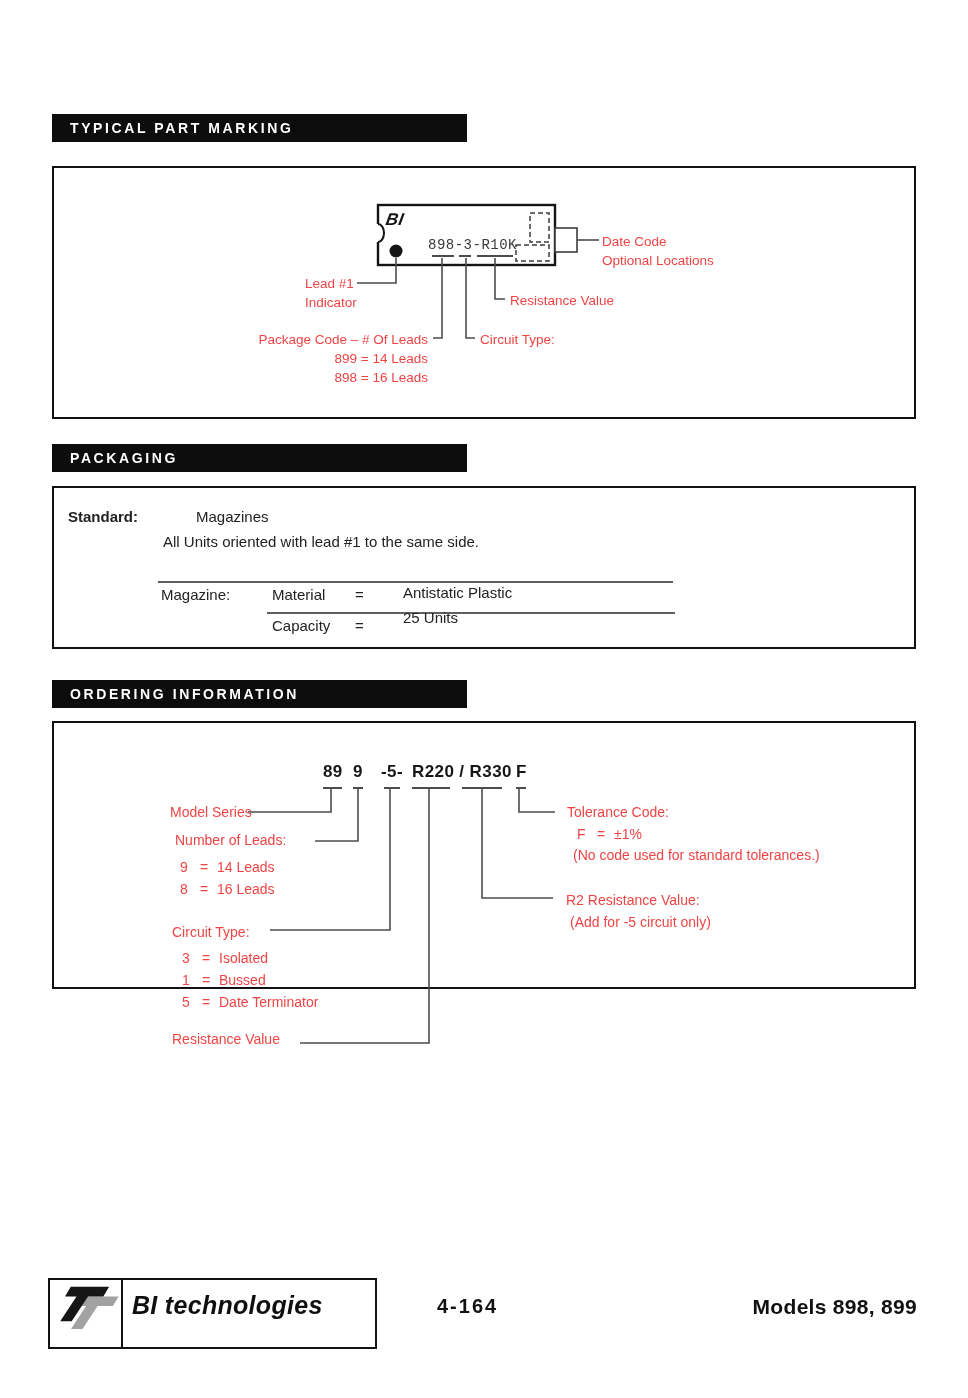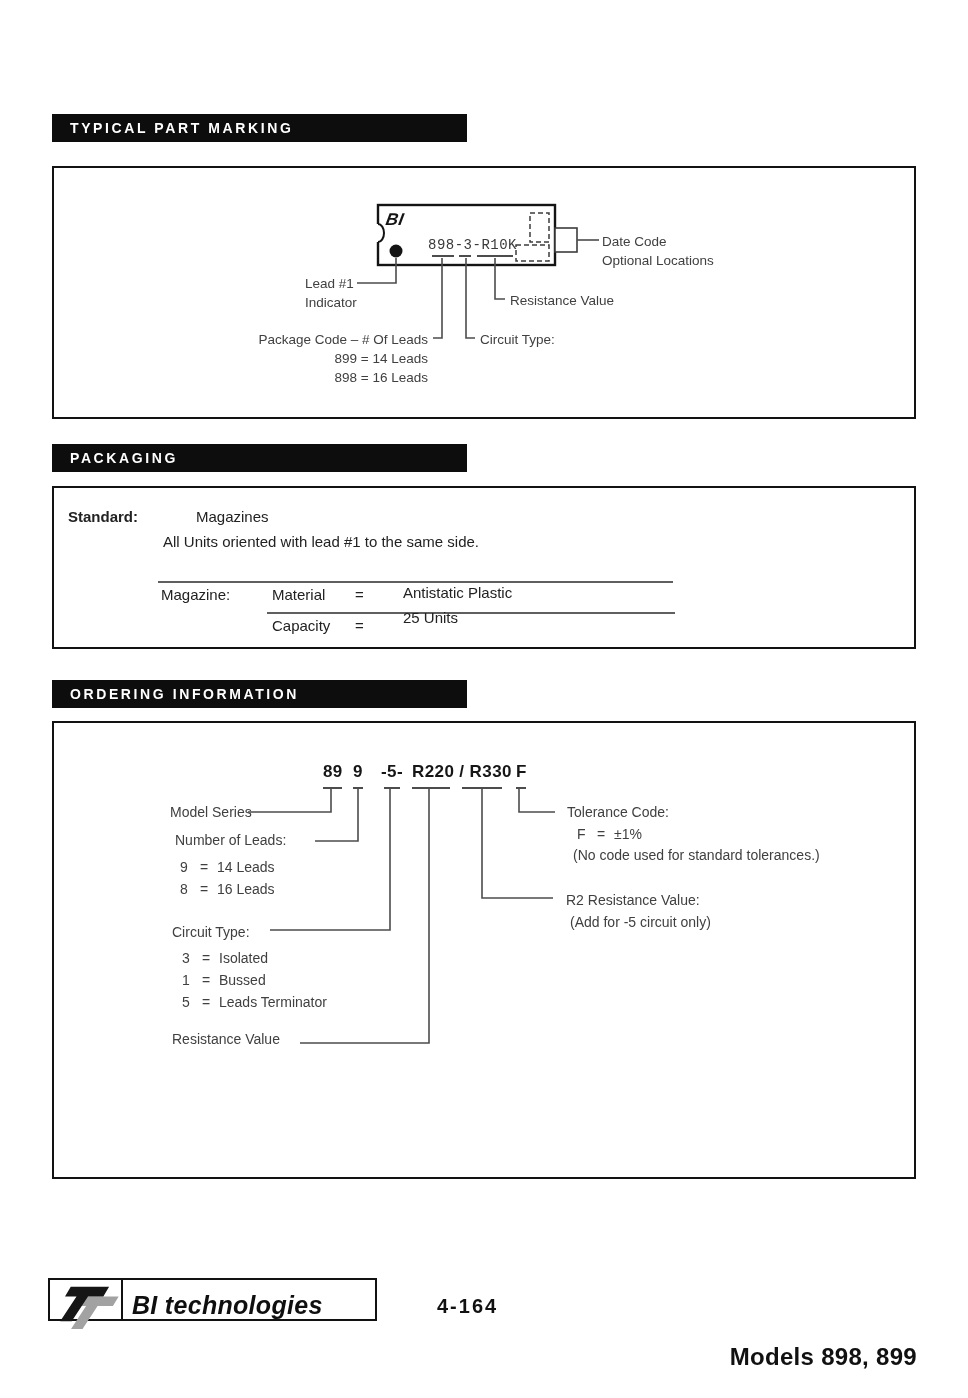--- a/index.html
+++ b/index.html
@@ -3,37 +3,37 @@
 <meta charset="utf-8">
 <style>
   html,body{margin:0;padding:0;background:#e8e8e8;}
   .page{position:relative;width:968px;height:1398px;background:#ffffff;margin:0 auto;overflow:hidden;
         font-family:"Liberation Sans",sans-serif;color:#1f1f1f;}
   .bar{position:absolute;left:52px;width:415px;height:28px;background:#0d0d0d;color:#ffffff;
        font-weight:700;font-size:14px;line-height:28px;letter-spacing:2.6px;padding-left:18px;
        box-sizing:border-box;white-space:nowrap;}
   .panel{position:absolute;left:52px;width:864px;border:2px solid #121212;background:#fff;box-sizing:border-box;}
   .dsvg{position:absolute;left:0;top:0;}
-  .lbl{position:absolute;font-size:13.5px;line-height:19px;color:#404040;white-space:nowrap;}
+  .lbl{position:absolute;font-size:13.5px;line-height:19px;color:#ef4444;white-space:nowrap;}
   .lbl2{position:absolute;font-size:15px;line-height:20px;color:#222;white-space:nowrap;}
   .bold{font-weight:700;}
   .rt{text-align:right;}
   .mono{font-family:"Liberation Mono",monospace;font-size:14px;color:#3a3a3a;letter-spacing:.5px;}
   .chiplogo{font-weight:700;font-style:italic;font-size:17px;transform:skewX(-10deg);color:#141414;letter-spacing:.5px;}
   .hline{position:absolute;height:2px;background:#5f5f5f;}
   .codeseg{position:absolute;font-weight:700;font-size:17px;letter-spacing:.4px;color:#161616;white-space:nowrap;}
   .kv span{display:inline-block;}
   .kv .k{width:20px;}
   .kv .e{width:17px;}
-  .logo-box{position:absolute;left:48px;top:1278px;width:329px;height:43px;border:2px solid #111;box-sizing:border-box;}
+  .logo-box{position:absolute;left:48px;top:1278px;width:329px;height:71px;border:2px solid #111;box-sizing:border-box;}
   .logo-div{position:absolute;left:71px;top:0;width:2px;height:100%;background:#111;}
   .logo-text{position:absolute;left:82px;top:0;height:51px;line-height:51px;font-weight:700;font-style:italic;
              font-size:25px;letter-spacing:.3px;color:#0f0f0f;white-space:nowrap;}
   .pagenum{position:absolute;left:437px;top:1295px;font-weight:700;font-size:20px;letter-spacing:2px;color:#111;}
-  .models{position:absolute;right:51px;top:1295px;font-weight:700;font-size:24px;letter-spacing:.3px;color:#111;margin-top:48px;}
+  .models{position:absolute;right:51px;top:1295px;font-weight:700;font-size:21px;letter-spacing:.3px;color:#111;}
 </style>
 </head>
 <body>
 
 <div class="page">
 
   <div class="bar" style="top:114px;">
     <span>TYPICAL PART MARKING</span>
   </div>
 
@@ -109,21 +109,21 @@
     <div class="hline" style="left:213px;top:124px;width:408px;"></div>
     <div class="lbl2" style="left:218px;top:128px;">Capacity</div>
     <div class="lbl2" style="left:301px;top:128px;">=</div>
     <div class="lbl2" style="left:349px;top:120px;">25 Units</div>
   </div>
 
   <div class="bar" style="top:680px;">
     <span>ORDERING INFORMATION</span>
   </div>
 
-  <div class="panel" style="top:721px;height:458px;">
+  <div class="panel" style="top:721px;height:268px;">
     <svg class="dsvg" width="860" height="360" viewBox="0 0 860 360">
       <g stroke="#4c4c4c" stroke-width="2">
         <line x1="269" y1="65" x2="288" y2="65"></line>
         <line x1="299" y1="65" x2="309" y2="65"></line>
         <line x1="330" y1="65" x2="346" y2="65"></line>
         <line x1="358" y1="65" x2="396" y2="65"></line>
         <line x1="408" y1="65" x2="448" y2="65"></line>
         <line x1="462" y1="65" x2="472" y2="65"></line>
       </g>
       <g stroke="#4c4c4c" stroke-width="1.6" fill="none">
@@ -153,21 +153,21 @@
     </div>
 
     <div class="lbl" style="left:118px;top:200px;font-size:14px;">Circuit Type:</div>
     <div class="lbl kv" style="left:128px;top:224px;font-size:14px;line-height:22px;">
       <span class="k">3</span><span class="e">=</span><span>Isolated</span>
     </div>
     <div class="lbl kv" style="left:128px;top:246px;font-size:14px;line-height:22px;">
       <span class="k">1</span><span class="e">=</span><span>Bussed</span>
     </div>
     <div class="lbl kv" style="left:128px;top:268px;font-size:14px;line-height:22px;">
-      <span class="k">5</span><span class="e">=</span><span>Leads Terminator</span>
+      <span class="k">5</span><span class="e">=</span><span>Date Terminator</span>
     </div>
 
     <div class="lbl" style="left:118px;top:307px;font-size:14px;">Resistance Value</div>
 
     <div class="lbl" style="left:513px;top:80px;font-size:14px;">Tolerance Code:</div>
     <div class="lbl kv" style="left:523px;top:102px;font-size:14px;">
       <span class="k">F</span><span class="e">=</span><span>±1%</span>
     </div>
     <div class="lbl" style="left:519px;top:123px;font-size:14px;">(No code used for standard tolerances.)</div>
 

